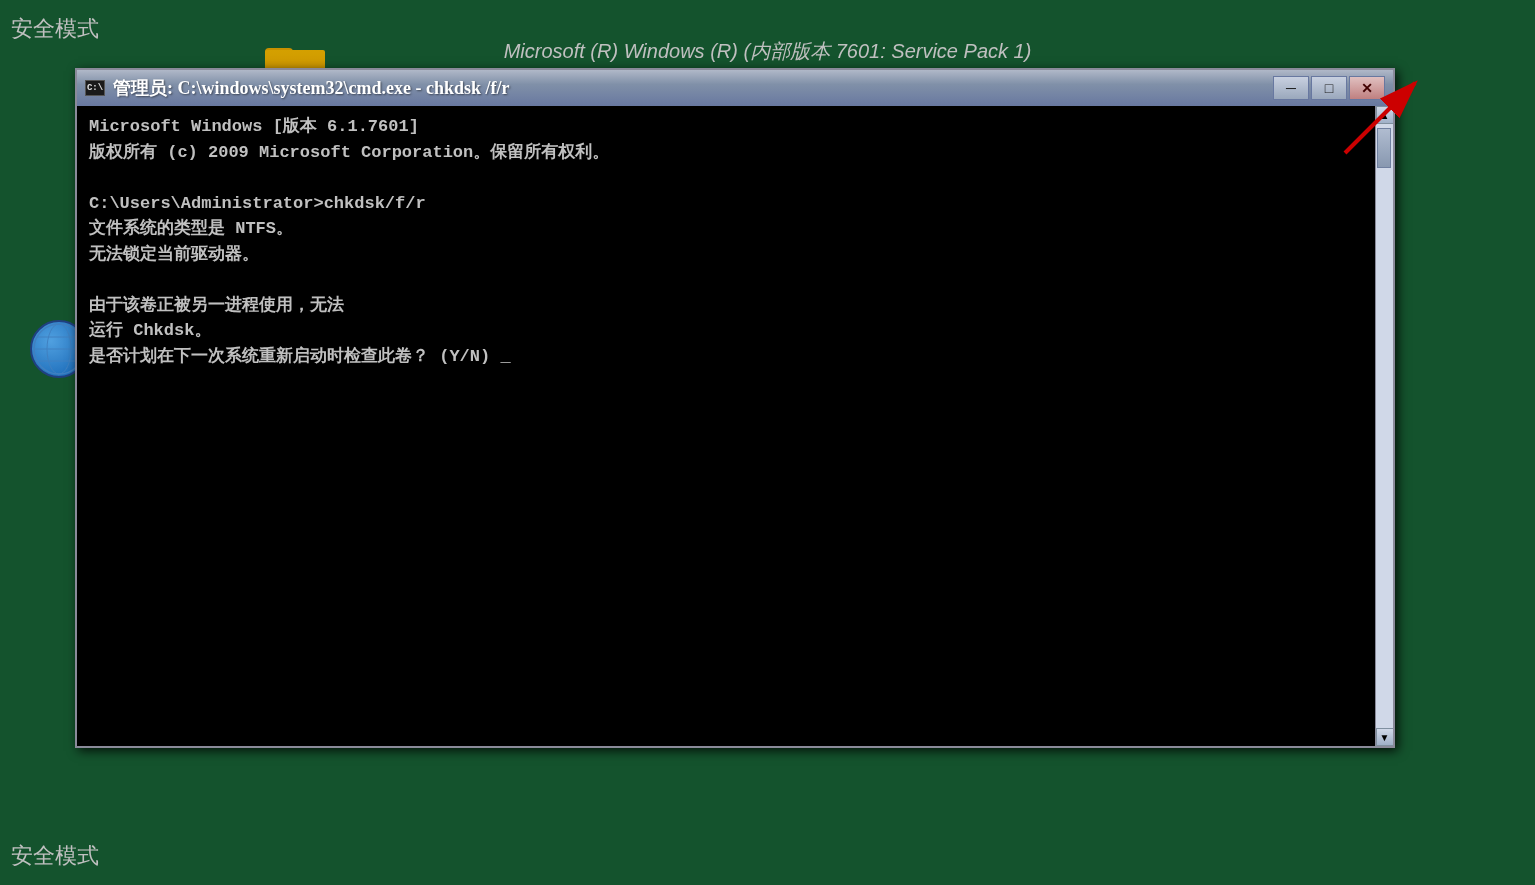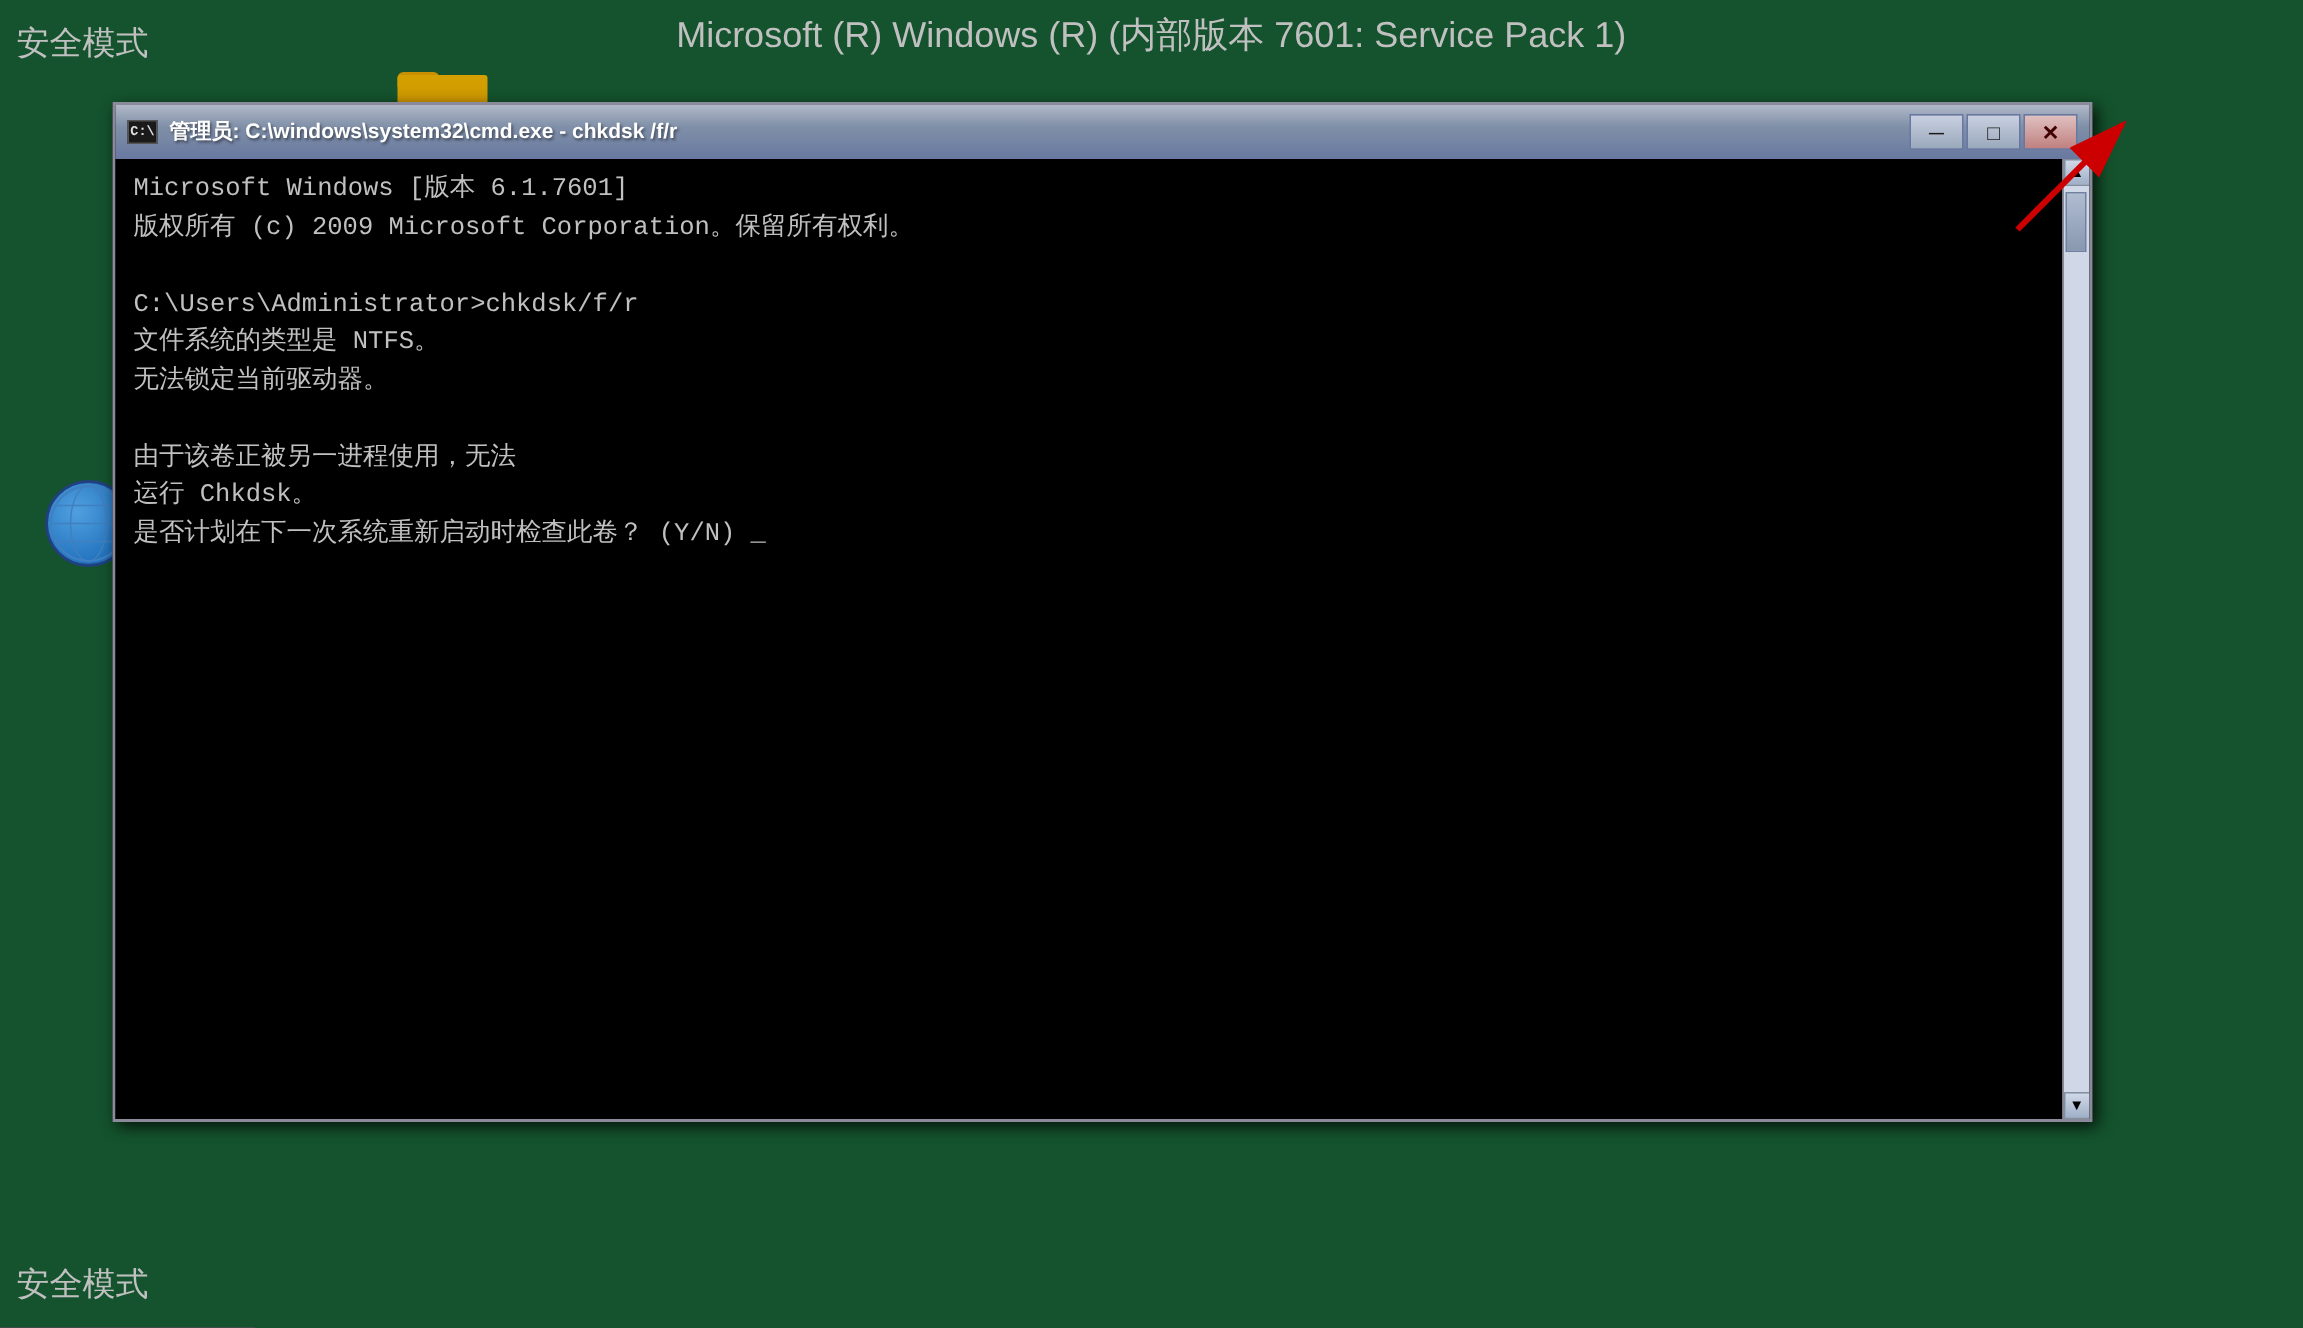--- a/index.html
+++ b/index.html
@@ -42,28 +42,29 @@
       color: #c0c0c0;
       font-size: 22px;
       font-family: Arial, sans-serif;
       font-weight: normal;
       z-index: 10;
     }
 
     
     .title-bar-desktop {
       position: absolute;
-      top: 7px;
+      top: 38px;
       left: 50%;
       transform: translateX(-50%);
       color: #c0c0c0;
-      font-size: 24px;
+      font-size: 20px;
       font-family: Arial, sans-serif;
       white-space: nowrap;
       z-index: 10;
+      font-style: italic;
     }
 
     
     .desktop-icon-folder {
       position: absolute;
       top: 40px;
       left: 255px;
       width: 80px;
       height: 70px;
       display: flex;
@@ -128,22 +129,22 @@
 
     .cmd-icon-inner {
       font-size: 9px;
       color: #e0e0e0;
       font-family: 'Courier New', monospace;
       font-weight: bold;
     }
 
     .cmd-title-text {
       color: #ffffff;
-      font-size: 14px;
-      font-family: Liberation Sans, sans-serif;
+      font-size: 18px;
+      font-family: Liberation Serif, serif;
       font-weight: bold;
       flex: 1;
       text-shadow: 1px 1px 2px rgba(0,0,0,0.5);
     }
 
     .cmd-controls {
       display: flex;
       gap: 2px;
       align-items: center;
     }
@@ -168,20 +169,21 @@
       color: #400000;
     }
 
     
     .cmd-content {
       background: #000000;
       flex: 1;
       display: flex;
       padding: 0;
       overflow: hidden;
+      font-weight: bold;
     }
 
     .cmd-text-area {
       flex: 1;
       padding: 8px 12px;
       color: #c0c0c0;
       font-family: 'Courier New', Courier, monospace;
       font-size: 17px;
       line-height: 1.5;
       white-space: pre;

